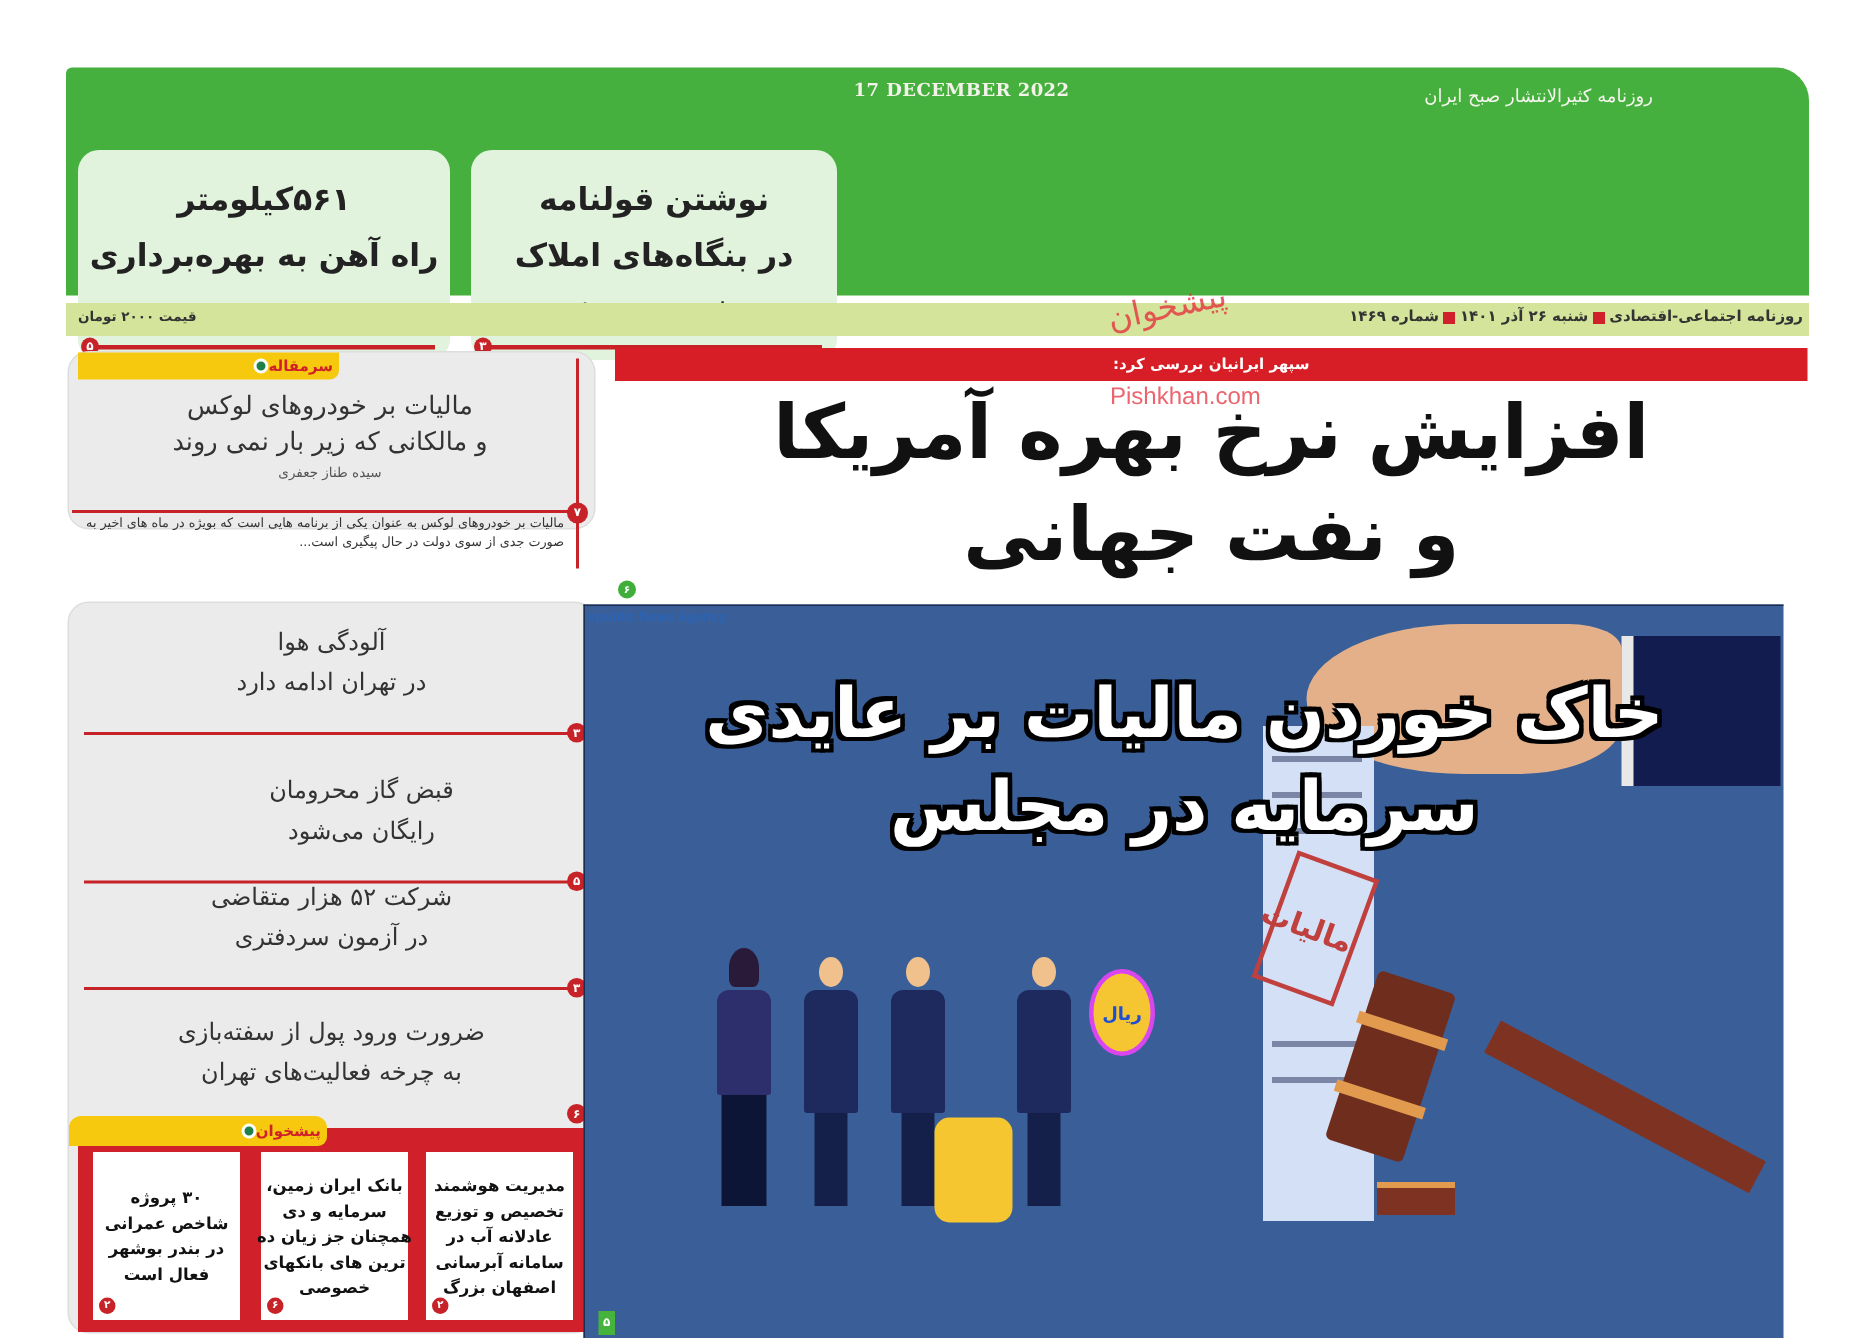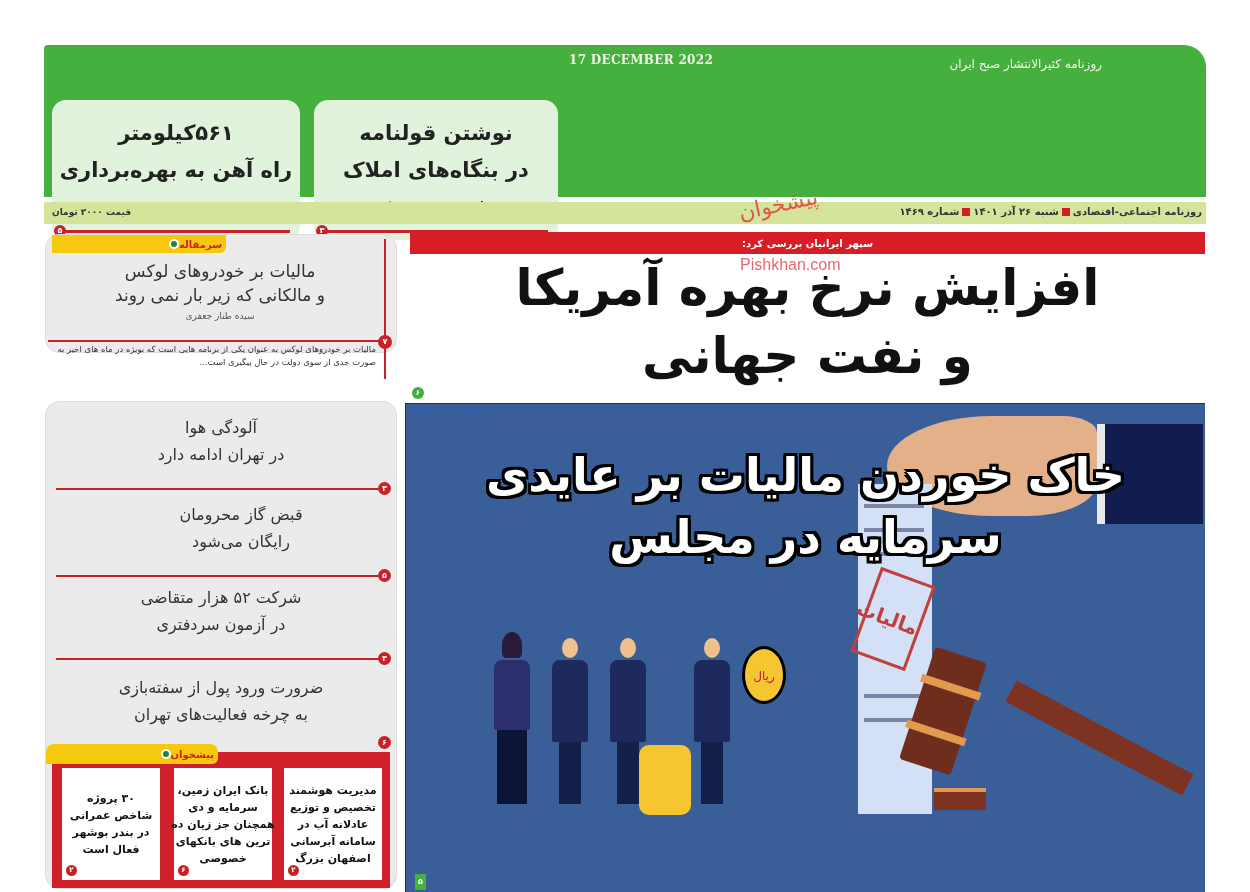--- a/index.html
+++ b/index.html
@@ -126,21 +126,21 @@
     position: absolute; left: 740px; top: 256px; color: #e84b56; font-family: "Liberation Sans", sans-serif;
     font-size: 16px; opacity: 0.85;
   }
   .watermark-fa {
     position: absolute; left: 738px; top: 192px; color: #e5333d; font-size: 22px; font-family: "DejaVu Serif", serif;
     transform: rotate(-12deg); opacity: 0.8; direction: rtl;
   }
 
   
   .photo {
-    position: absolute; left: 405px; top: 403px; width: 800px; height: 489px; background: #3a5f98;
+    position: absolute; left: 389px; top: 403px; width: 800px; height: 489px; background: #3a5f98;
     overflow: hidden; border-top: 1px solid #1d2f50; border-left: 1px solid #1d2f50; padding-left: 12px;
   }
   .photo .credit { position: absolute; left: 2px; top: 2px; color: #2b63b5; font-size: 9px; font-weight: bold; font-family: "Liberation Sans", sans-serif; }
   .photo .sleeve { position: absolute; right: 2px; top: 20px; width: 98px; height: 100px; background: #131c4f; }
   .photo .cuff { position: absolute; right: 98px; top: 20px; width: 10px; height: 100px; background: #e8e8e8; }
   .photo .hand {
     position: absolute; right: 108px; top: 12px; width: 210px; height: 100px; background: #e3b08a;
     border-radius: 60% 20% 40% 60%;
   }
   .photo .doc { position: absolute; left: 452px; top: 80px; width: 74px; height: 330px; background: #d4e0f5; }
@@ -159,21 +159,21 @@
   }
 
   .person { position: absolute; bottom: 88px; }
   .person .head { width: 16px; height: 20px; border-radius: 50%; background: #f0c08d; margin: 0 auto; }
   .person .body { width: 36px; height: 82px; background: #1e2a5e; border-radius: 8px 8px 2px 2px; margin: 2px auto 0; }
   .person .legs { width: 22px; height: 62px; background: #15204a; margin: 0 auto; }
   .person.woman .head { background: #2a1a3a; border-radius: 50% 50% 20% 20%; width: 20px; height: 26px; }
   .person.woman .body { background: #2c2f6c; height: 70px; }
   .person.woman .legs { background: #0d1536; width: 30px; height: 74px; }
 
-  .coin { position: absolute; border-radius: 50%; background: #f5c532; border: 3px solid #000000; color: #be185d; text-align: center; font-weight: normal; }
+  .coin { position: absolute; border-radius: 50%; background: #f5c532; border: 3px solid #d946ef; color: #1d4ed8; text-align: center; font-weight: bold; }
   .coin-stack { position: absolute; left: 233px; top: 341px; width: 52px; height: 70px; background: #f6c630; border-radius: 10px; }
 
   .gavel-handle {
     position: absolute; left: 605px; top: 275px; width: 200px; height: 24px; background: #7e3222;
     transform: rotate(28deg); transform-origin: left center;
   }
   .gavel-head {
     position: absolute; left: 510px; top: 248px; width: 54px; height: 118px; background: #6f2d1e;
     transform: rotate(18deg); border-radius: 4px;
   }
@@ -236,21 +236,21 @@
   <div class="ed-badge">۷</div>
 </div>
 
 <div class="news-list">
   <div class="news-item" style="top:12px;">
     <div class="ni-line">آلودگی هوا</div>
     <div class="ni-line">در تهران ادامه دارد</div>
     <div class="ni-rule" style="top:74px;"></div>
     <div class="ni-badge" style="top:68px;">۳</div>
   </div>
-  <div class="news-item" style="top:99px;padding-left:40px;">
+  <div class="news-item" style="top:111px;padding-left:40px;">
     <div class="ni-line">قبض گاز محرومان</div>
     <div class="ni-line">رایگان می‌شود</div>
     <div class="ni-rule" style="top:74px;"></div>
     <div class="ni-badge" style="top:68px;">۵</div>
   </div>
   <div class="news-item" style="top:182px;">
     <div class="ni-line">شرکت ۵۲ هزار متقاضی</div>
     <div class="ni-line">در آزمون سردفتری</div>
     <div class="ni-rule" style="top:74px;"></div>
     <div class="ni-badge" style="top:68px;">۳</div>

